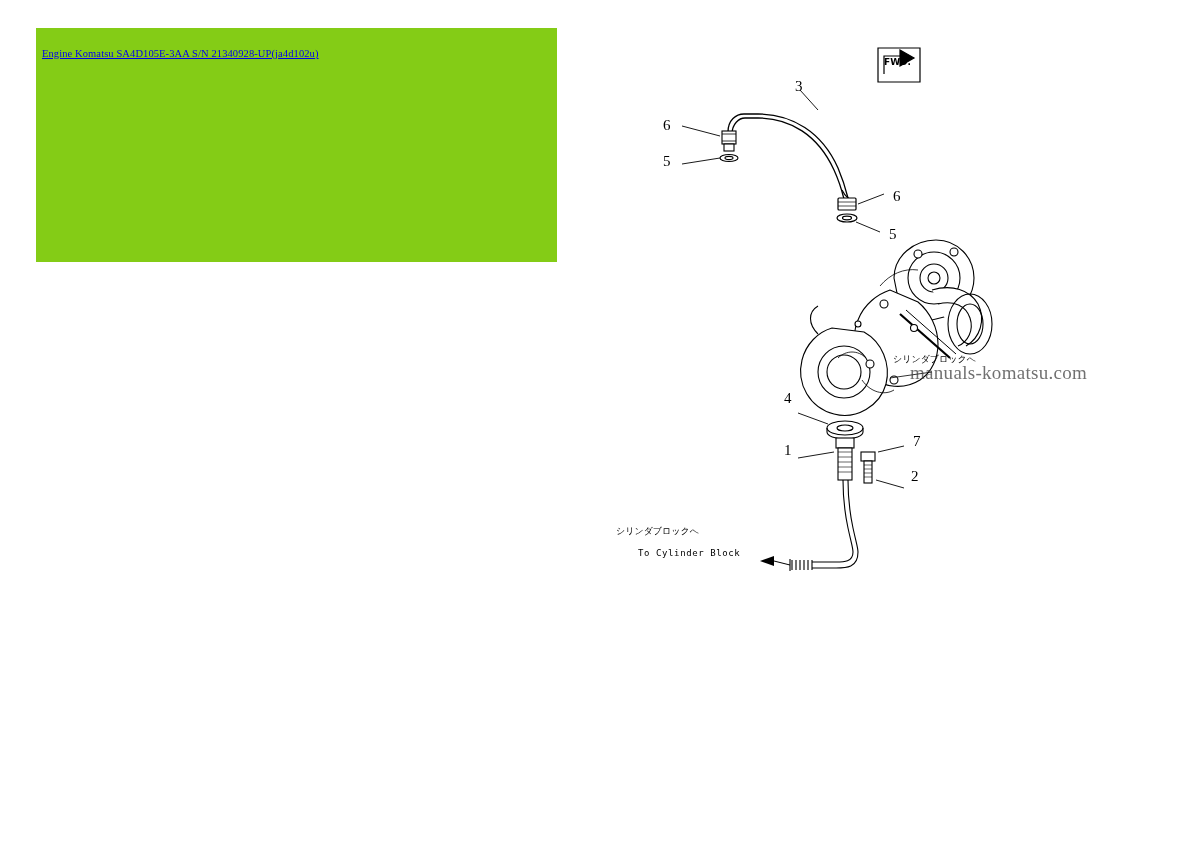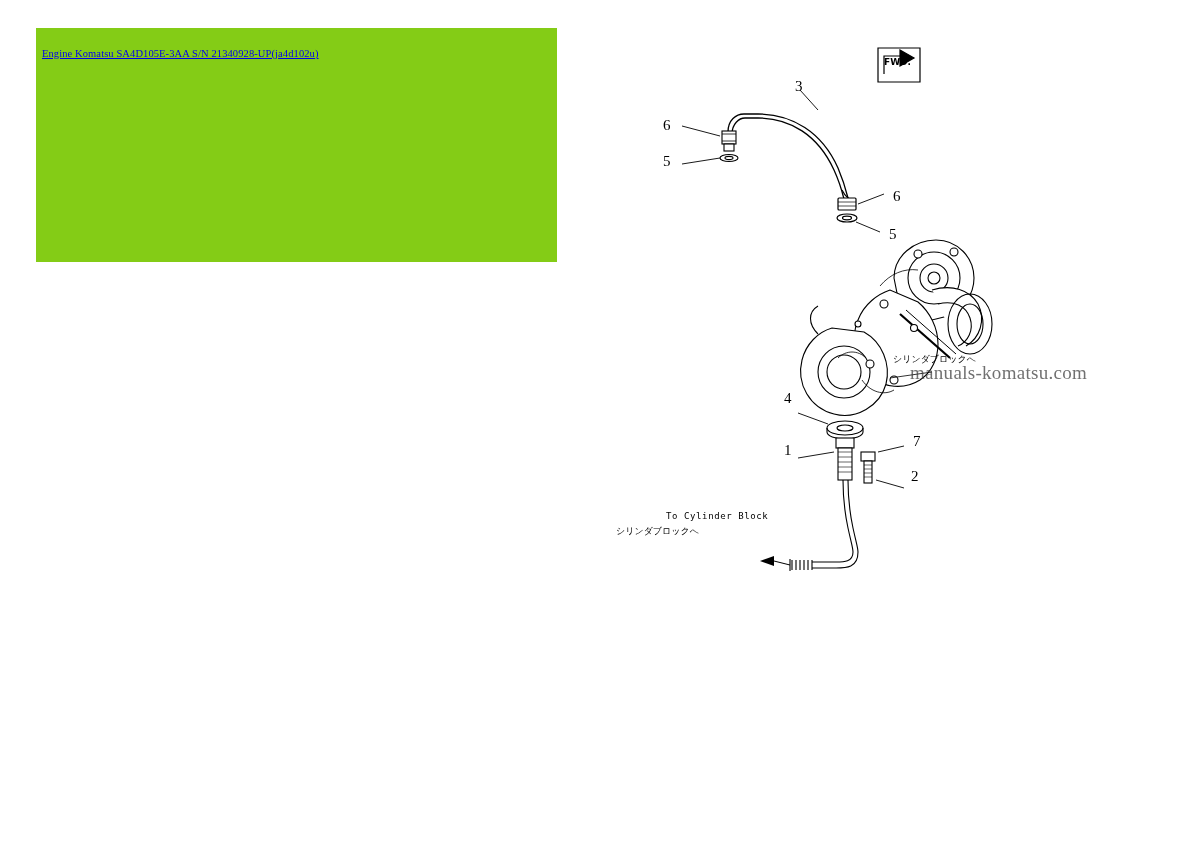--- a/index.html
+++ b/index.html
@@ -282,16 +282,16 @@
 <div class="callout" style="left:663px; top:153px;">5</div>
 <div class="callout" style="left:893px; top:188px;">6</div>
 <div class="callout" style="left:889px; top:226px;">5</div>
 <div class="callout" style="left:784px; top:390px;">4</div>
 <div class="callout" style="left:784px; top:442px;">1</div>
 <div class="callout" style="left:913px; top:433px;">7</div>
 <div class="callout" style="left:911px; top:468px;">2</div>
 
 <div class="jp-label" style="left:893px; top:353px;">シリンダブロックへ</div>
 <div class="jp-label" style="left:616px; top:525px;">シリンダブロックへ</div>
-<div class="en-label" style="left:638px; top:511px;margin-left:28px;">To Cylinder Block</div>
+<div class="en-label" style="left:638px; top:548px;">To Cylinder Block</div>
 
 <div class="watermark">manuals-komatsu.com</div>
 <div id="page-code">PFP0198</div>
 
 </body></html>

